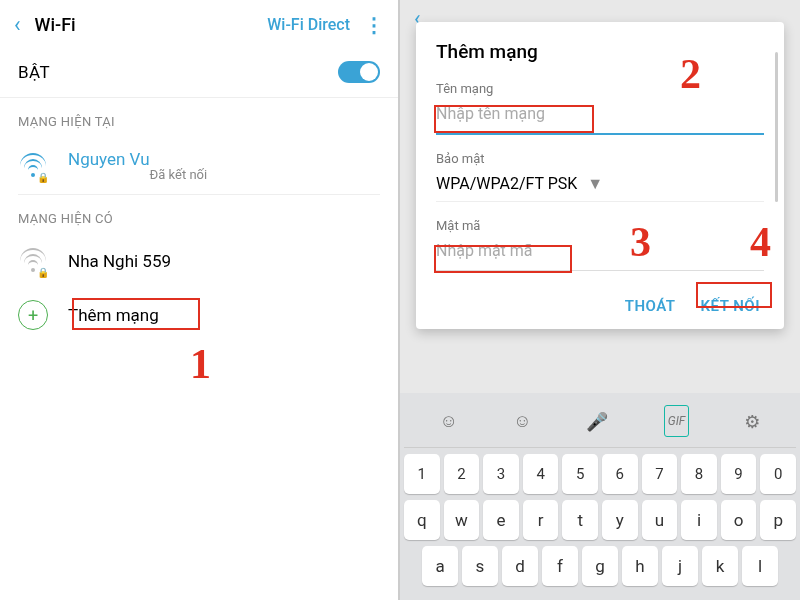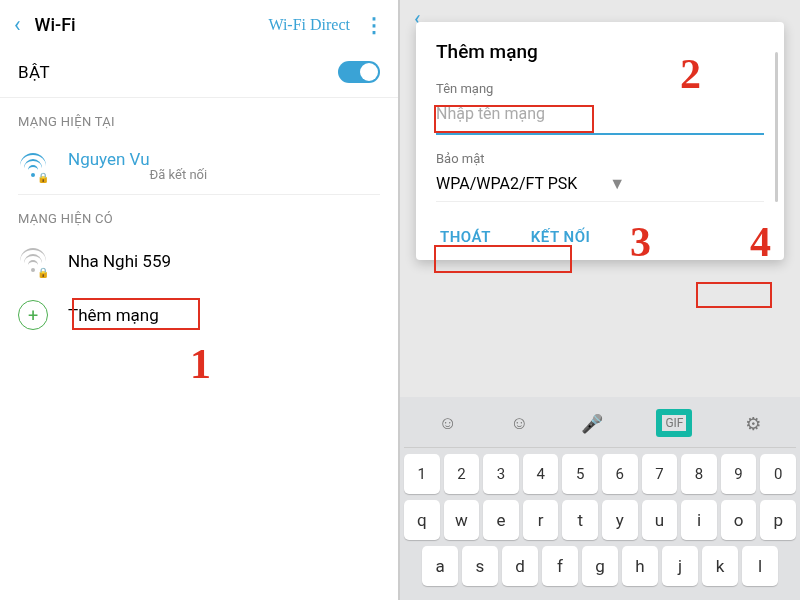--- a/index.html
+++ b/index.html
@@ -4,21 +4,21 @@
 <style>
   * { box-sizing: border-box; margin: 0; padding: 0; font-family: -apple-system, Roboto, Arial, sans-serif; }
   body { width: 800px; height: 600px; display: flex; background: #ddd; }
   .panel { width: 400px; height: 600px; background: #fff; position: relative; overflow: hidden; }
   .panel-left { border-right: 2px solid #ccc; }
   
   
   .header { display: flex; align-items: center; padding: 12px 14px 10px; }
   .back { color: #3aa3d6; font-size: 22px; margin-right: 14px; }
   .title { font-size: 18px; font-weight: 500; flex: 1; }
-  .wifi-direct { color: #3aa3d6; font-size: 16px; font-weight: 500; margin-right: 14px; font-family: Liberation Serif, serif; }
+  .wifi-direct { color: #3aa3d6; font-size: 16px; font-weight: 500; margin-right: 14px; }
   .more { color: #3aa3d6; font-size: 20px; font-weight: bold; }
   .toggle-row { display: flex; align-items: center; justify-content: space-between; padding: 14px 18px; border-bottom: 1px solid #eee; }
   .toggle-label { font-size: 17px; letter-spacing: 0.5px; }
   .toggle { width: 42px; height: 22px; background: #3aa3d6; border-radius: 11px; position: relative; }
   .toggle-knob { position: absolute; right: 2px; top: 2px; width: 18px; height: 18px; background: #fff; border-radius: 50%; }
   .section-label { color: #888; font-size: 13px; padding: 16px 18px 8px; letter-spacing: 0.3px; }
   .divider { border-bottom: 1px solid #eee; margin: 0 18px; }
   .net-row { display: flex; align-items: center; padding: 12px 18px; }
   .wifi-icon { width: 30px; height: 30px; margin-right: 20px; position: relative; }
   .wifi-arc { position: absolute; border: 2px solid #bbb; border-bottom: none; border-left: none; border-right: none; border-radius: 50%; }
@@ -39,23 +39,23 @@
   
   
   .panel-right { background: #e8e8e8; }
   .dialog { background: #fff; border-radius: 4px; margin: 22px 16px 0 16px; padding: 18px 20px 10px; box-shadow: 0 4px 12px rgba(0,0,0,0.2); position: relative; }
   .dlg-title { font-size: 19px; font-weight: 500; margin-bottom: 18px; }
   .field-label { font-size: 13px; color: #777; margin-bottom: 4px; }
   .field-input { width: 100%; border: none; border-bottom: 2px solid #3aa3d6; font-size: 16px; padding: 4px 0 10px; outline: none; background: transparent; }
   .field-input::placeholder { color: #aaa; }
   .field-input.plain { border-bottom: 1px solid #ddd; }
   .field-block { margin-bottom: 16px; }
-  .sec-value { font-size: 16px; display: flex; align-items: center; padding: 4px 0 8px; border-bottom: 1px solid #eee; gap: 22px; }
+  .sec-value { font-size: 16px; display: flex; align-items: center; padding: 4px 0 8px; border-bottom: 1px solid #eee; }
   .chev { margin-left: 10px; color: #888; }
-  .dlg-actions { display: flex; gap: 40px; padding: 10px 4px 4px; }
+  .dlg-actions { display: flex; justify-content: flex-end; gap: 25px; padding: 10px 4px 4px; }
   .dlg-btn { color: #3aa3d6; font-size: 15px; font-weight: 600; background: none; border: none; letter-spacing: 0.5px; }
   .scroll-hint { position: absolute; right: 6px; top: 30px; width: 3px; height: 150px; background: #ccc; border-radius: 2px; }
   
   .keyboard { position: absolute; bottom: 0; left: 0; right: 0; background: #e0e1e3; padding: 6px 4px 8px; }
   .kb-top { display: flex; justify-content: space-around; align-items: center; padding: 6px 8px 10px; border-bottom: 1px solid #ccc; margin-bottom: 6px; }
   .kb-top span { color: #777; font-size: 18px; }
   .kb-row { display: flex; justify-content: center; gap: 4px; margin-bottom: 6px; }
   .key { background: #fff; border-radius: 5px; height: 40px; display: flex; align-items: center; justify-content: center; font-size: 17px; color: #333; box-shadow: 0 1px 1px rgba(0,0,0,0.2); flex: 1; min-width: 0; }
   .kb-row.nums .key { font-size: 15px; }
   .kb-row.r3 { padding: 0 18px; }
@@ -126,40 +126,44 @@
     </div>
 
     <div class="field-block">
       <div class="field-label">Bảo mật</div>
       <div class="sec-value">
         <span>WPA/WPA2/FT PSK</span>
         <span class="chev">▼</span>
       </div>
     </div>
 
+    <div class="field-block">
+      <div class="field-label">Mật mã</div>
+      <input class="field-input plain" type="text" placeholder="Nhập mật mã" style="">
+    </div>
 
     <div class="dlg-actions">
       <button class="dlg-btn">THOÁT</button>
       <button class="dlg-btn">KẾT NỐI</button>
     </div>
   </div>
 
   <div class="hl" style="left:34px; top:105px; width:160px; height:28px;"></div>
   <div class="ann" style="left:280px; top:50px;">2</div>
   <div class="hl" style="left:34px; top:245px; width:138px; height:28px;"></div>
   <div class="ann" style="left:230px; top:218px;">3</div>
   <div class="hl" style="left:296px; top:282px; width:76px; height:26px;"></div>
   <div class="ann" style="left:350px; top:218px;">4</div>
 
   <div class="keyboard">
     <div class="kb-top">
       <span>☺</span>
       <span><span class="face">☺</span></span>
       <span class="mic">🎤</span>
-      <span style="font-size:12px; border:6px solid #14b8a6; padding:1px 3px; border-radius:3px;">GIF</span>
+      <span style="font-size:12px; border:1px solid #14b8a6; padding:8px 3px; border-radius:3px;font-style:italic;">GIF</span>
       <span>⚙</span>
     </div>
     <div class="kb-row nums" id="kbr0">
         <div class="key">1</div>
         <div class="key">2</div>
         <div class="key">3</div>
         <div class="key">4</div>
         <div class="key">5</div>
         <div class="key">6</div>
         <div class="key">7</div>

